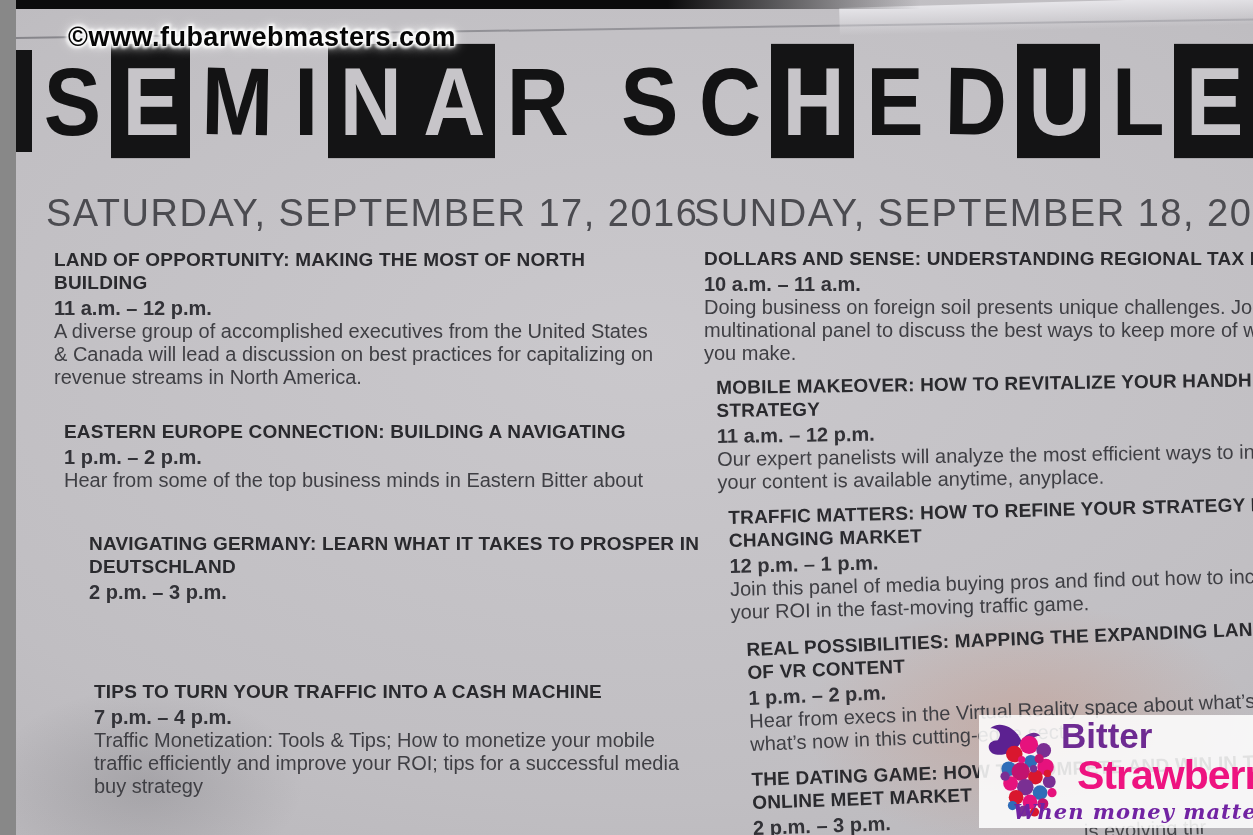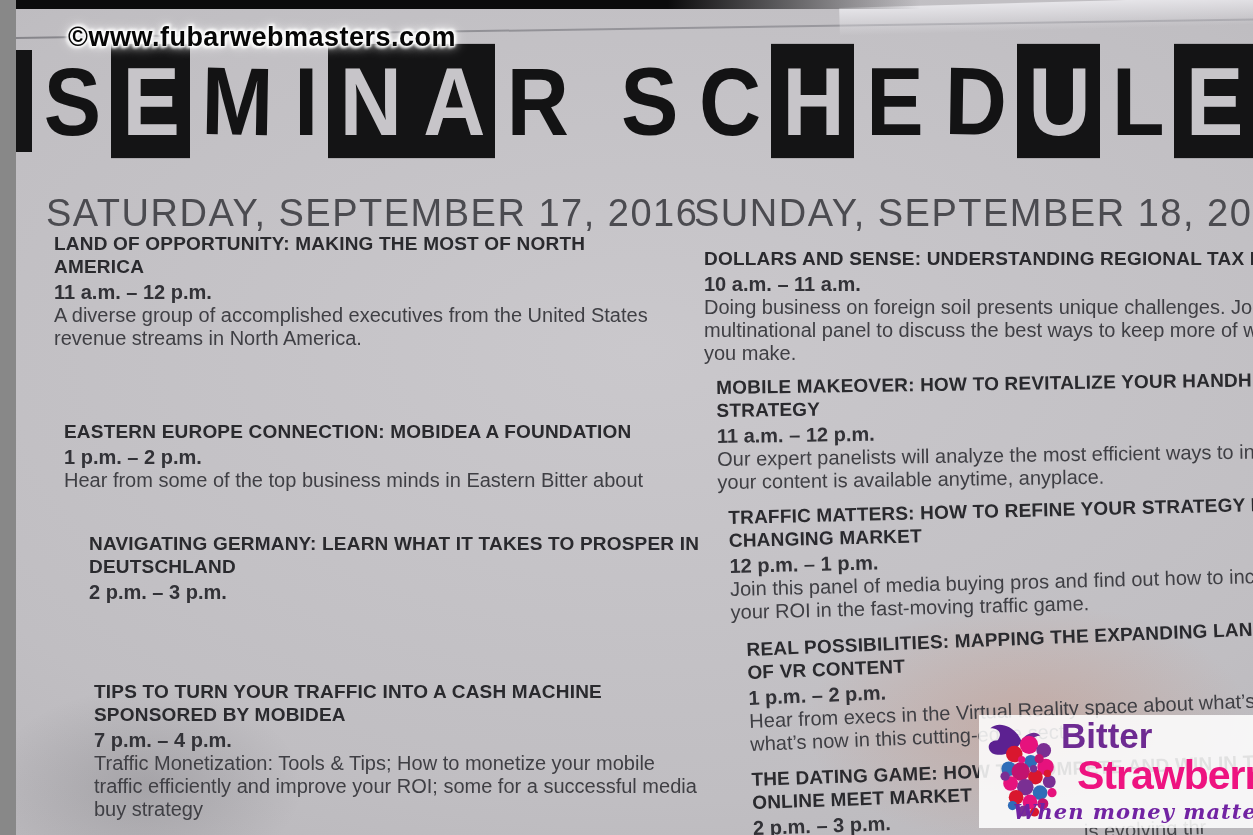--- a/index.html
+++ b/index.html
@@ -40,21 +40,21 @@
   .banner .letter:nth-child(13){transform:scaleY(1.12) rotate(1deg);}
 
   .col{position:absolute;z-index:1;}
   #col-left{left:30px;top:192px;}
   #col-right{left:678px;top:192px;}
   .day-header{font-size:38px;font-weight:400;color:#4b4b50;letter-spacing:1.5px;white-space:nowrap;}
   .sched-item{position:absolute;white-space:nowrap;transform-origin:left top;}
   .title-line{font-weight:700;font-size:19px;line-height:23px;color:#2a2a2e;letter-spacing:0.2px;}
   .time{font-weight:700;font-size:20px;line-height:24px;color:#323237;margin-top:2px;}
   .desc-line{font-size:20px;line-height:23px;color:#3f3f44;}
-  #left-item-0{left:8px;top:40px;}
+  #left-item-0{left:8px;top:56px;}
   #left-item-1{left:18px;top:228px;}
   #left-item-2{left:43px;top:340px;}
   #left-item-3{left:48px;top:488px;}
   #right-item-0{left:10px;top:55px;}
   #right-item-1{left:22px;top:184px;transform:rotate(-0.8deg);}
   #right-item-2{left:34px;top:314px;transform:rotate(-1.4deg);}
   #right-item-3{left:52px;top:446px;transform:rotate(-2.3deg);}
   #right-item-4{left:57px;top:576px;transform:rotate(-2deg);}
 
   .bottom-frag{position:absolute;left:1068px;top:818px;z-index:1;font-size:20px;color:#47474b;
@@ -99,41 +99,41 @@
       <div class="letter inv">U</div>
       <div class="letter">L</div>
       <div class="letter inv">E</div>
       <div class="edge-block"></div>
     </div>
 
   <div class="col" id="col-left">
     <div class="day-header">SATURDAY, SEPTEMBER 17, 2016</div>
   <div class="sched-item" id="left-item-0">
         <div class="title-line">LAND OF OPPORTUNITY: MAKING THE MOST OF NORTH</div>
-        <div class="title-line">AMERICA</div>
+        <div class="title-line">BUILDING</div>
         <div class="time">11 a.m. – 12 p.m.</div>
         <div class="desc-line">A diverse group of accomplished executives from the United States</div>
+        <div class="desc-line">&amp; Canada will lead a discussion on best practices for capitalizing on</div>
         <div class="desc-line">revenue streams in North America.</div>
       </div>
       <div class="sched-item" id="left-item-1">
-        <div class="title-line">EASTERN EUROPE CONNECTION: MOBIDEA A FOUNDATION</div>
+        <div class="title-line">EASTERN EUROPE CONNECTION: BUILDING A NAVIGATING</div>
         <div class="time">1 p.m. – 2 p.m.</div>
         <div class="desc-line">Hear from some of the top business minds in Eastern Bitter about</div>
       </div>
       <div class="sched-item" id="left-item-2">
         <div class="title-line">NAVIGATING GERMANY: LEARN WHAT IT TAKES TO PROSPER IN</div>
         <div class="title-line">DEUTSCHLAND</div>
         <div class="time">2 p.m. – 3 p.m.</div>
       </div>
       <div class="sched-item" id="left-item-3">
         <div class="title-line">TIPS TO TURN YOUR TRAFFIC INTO A CASH MACHINE</div>
-        <div class="title-line">SPONSORED BY MOBIDEA</div>
         <div class="time">7 p.m. – 4 p.m.</div>
         <div class="desc-line">Traffic Monetization: Tools &amp; Tips; How to monetize your mobile</div>
-        <div class="desc-line">traffic efficiently and improve your ROI; some for a successful media</div>
+        <div class="desc-line">traffic efficiently and improve your ROI; tips for a successful media</div>
         <div class="desc-line">buy strategy</div>
       </div>
     </div>
 
   <div class="col" id="col-right">
     <div class="day-header">SUNDAY, SEPTEMBER 18, 2016</div>
   <div class="sched-item" id="right-item-0">
         <div class="title-line">DOLLARS AND SENSE: UNDERSTANDING REGIONAL TAX LAWS</div>
         <div class="time">10 a.m. – 11 a.m.</div>
         <div class="desc-line">Doing business on foreign soil presents unique challenges. Join ou</div>

